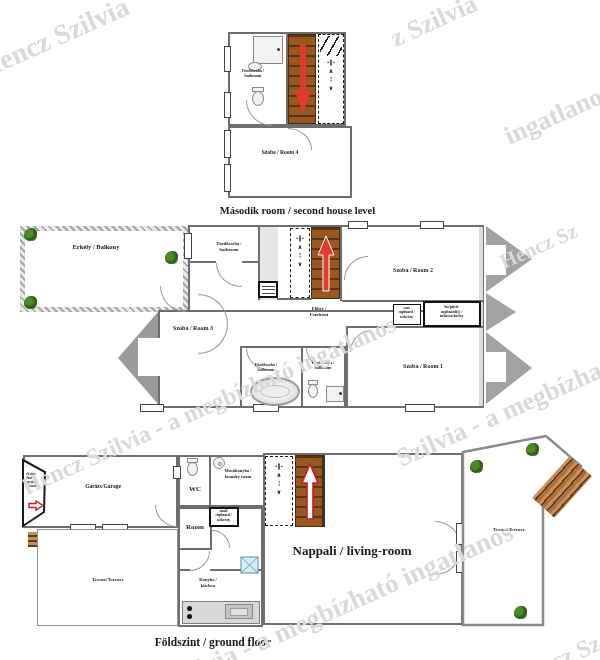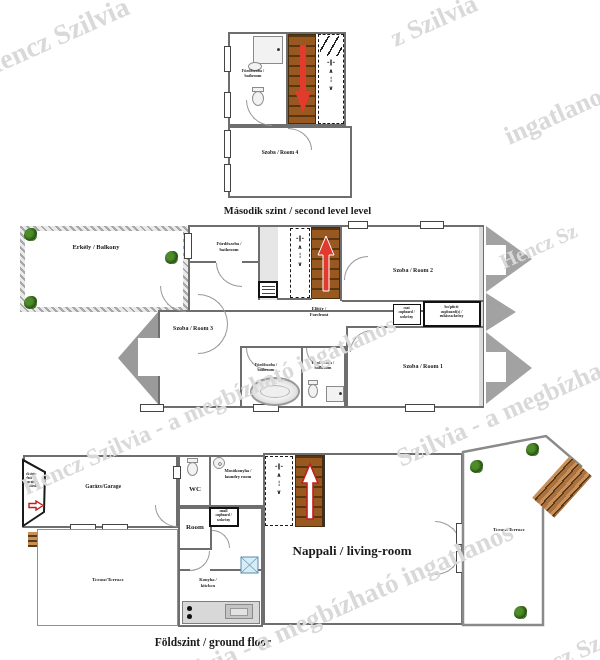--- a/index.html
+++ b/index.html
@@ -71,21 +71,21 @@
   </div>
   <div class="dashedbox" style="left:318px;top:34px;width:26px;height:90px;"></div>
   <div class="hatch" style="left:320px;top:36px;width:22px;height:20px;"></div>
   <div class="marks" style="left:318px;top:58px;width:26px;">-‖-
 ∧
 ¦
 ∨</div>
 
   <div class="arc" style="left:288px;top:128px;width:24px;height:22px;border-left:0;border-bottom:0;border-radius:0 100% 0 0;"></div>
   <div class="lbl" style="left:240px;top:149px;width:80px;font-size:5.5px;">Szoba / Room  4</div>
-  <div class="lbl" style="left:190px;top:204px;width:215px;font-size:10.5px;">Második szint / second level level</div>
+  <div class="lbl" style="left:190px;top:204px;width:215px;font-size:10.5px;">Második room / second house level</div>
 
   <div class="abs" style="left:20px;top:226px;width:168px;height:86px;background:repeating-linear-gradient(45deg,#a8a8a8 0 2px,#e9e9e9 2px 5px);">
     <div class="abs" style="left:5px;top:5px;width:158px;height:76px;background:#fff;"></div>
   </div>
   <div class="plant" style="left:24px;top:228px;"></div>
   <div class="plant" style="left:165px;top:251px;"></div>
   <div class="plant" style="left:24px;top:296px;"></div>
   <div class="lbl" style="left:50px;top:243px;width:92px;font-size:6.5px;">Erkély / Balkony</div>
 
   <div class="room" style="left:188px;top:225px;width:296px;height:87px;"></div>

